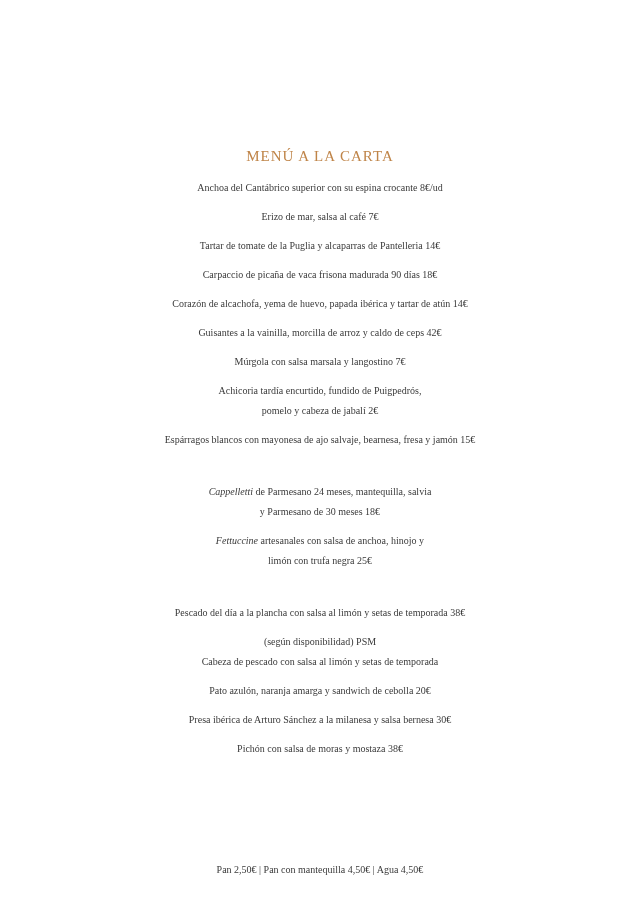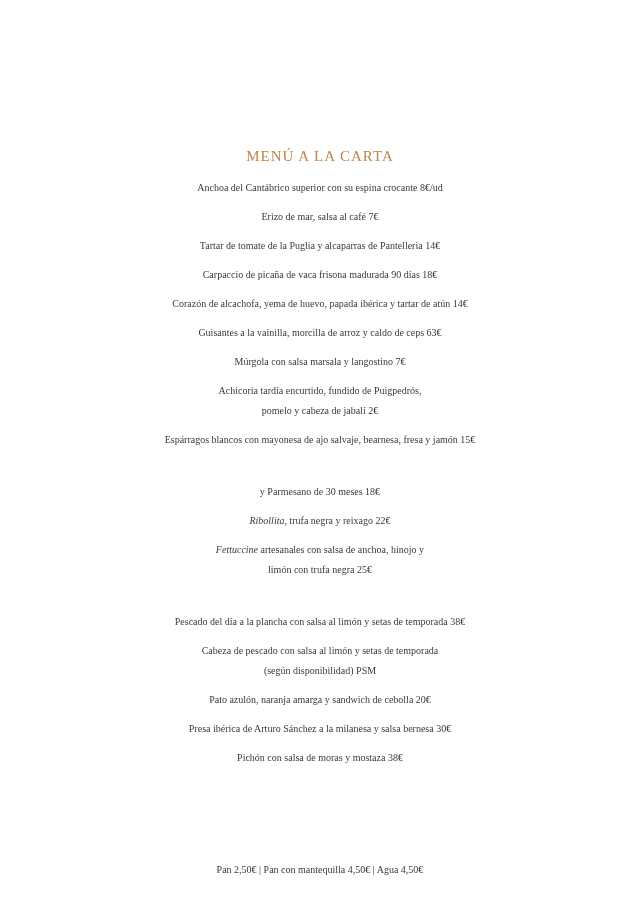--- a/index.html
+++ b/index.html
@@ -71,52 +71,50 @@
         <div class="item">
           <div class="line">Tartar de tomate de la Puglia y alcaparras de Pantelleria 14€</div>
         </div>
         <div class="item">
           <div class="line">Carpaccio de picaña de vaca frisona madurada 90 días 18€</div>
         </div>
         <div class="item">
           <div class="line">Corazón de alcachofa, yema de huevo, papada ibérica y tartar de atún 14€</div>
         </div>
         <div class="item">
-          <div class="line">Guisantes a la vainilla, morcilla de arroz y caldo de ceps 63€</div>
+          <div class="line">Guisantes a la vainilla, morcilla de arroz y caldo de ceps 42€</div>
         </div>
         <div class="item">
           <div class="line">Múrgola con salsa marsala y langostino 7€</div>
         </div>
         <div class="item">
           <div class="line">Achicoria tardía encurtido, fundido de Puigpedrós,</div>
           <div class="line">pomelo y cabeza de jabalí 2€</div>
         </div>
         <div class="item">
           <div class="line">Espárragos blancos con mayonesa de ajo salvaje, bearnesa, fresa y jamón 15€</div>
         </div>
       </div>
       <div class="section">
         <div class="item">
+          <div class="line"><em>Cappelletti</em> de Parmesano 24 meses, mantequilla, salvia</div>
           <div class="line">y Parmesano de 30 meses 18€</div>
-        </div>
-        <div class="item">
-          <div class="line"><em>Ribollita</em>, trufa negra y reixago 22€</div>
         </div>
         <div class="item">
           <div class="line"><em>Fettuccine</em> artesanales con salsa de anchoa, hinojo y</div>
           <div class="line">limón con trufa negra 25€</div>
         </div>
       </div>
       <div class="section">
         <div class="item">
           <div class="line">Pescado del día a la plancha con salsa al limón y setas de temporada 38€</div>
         </div>
         <div class="item">
+          <div class="line">(según disponibilidad) PSM</div>
           <div class="line">Cabeza de pescado con salsa al limón y setas de temporada</div>
-          <div class="line">(según disponibilidad) PSM</div>
         </div>
         <div class="item">
           <div class="line">Pato azulón, naranja amarga y sandwich de cebolla 20€</div>
         </div>
         <div class="item">
           <div class="line">Presa ibérica de Arturo Sánchez a la milanesa y salsa bernesa 30€</div>
         </div>
         <div class="item">
           <div class="line">Pichón con salsa de moras y mostaza 38€</div>
         </div>

